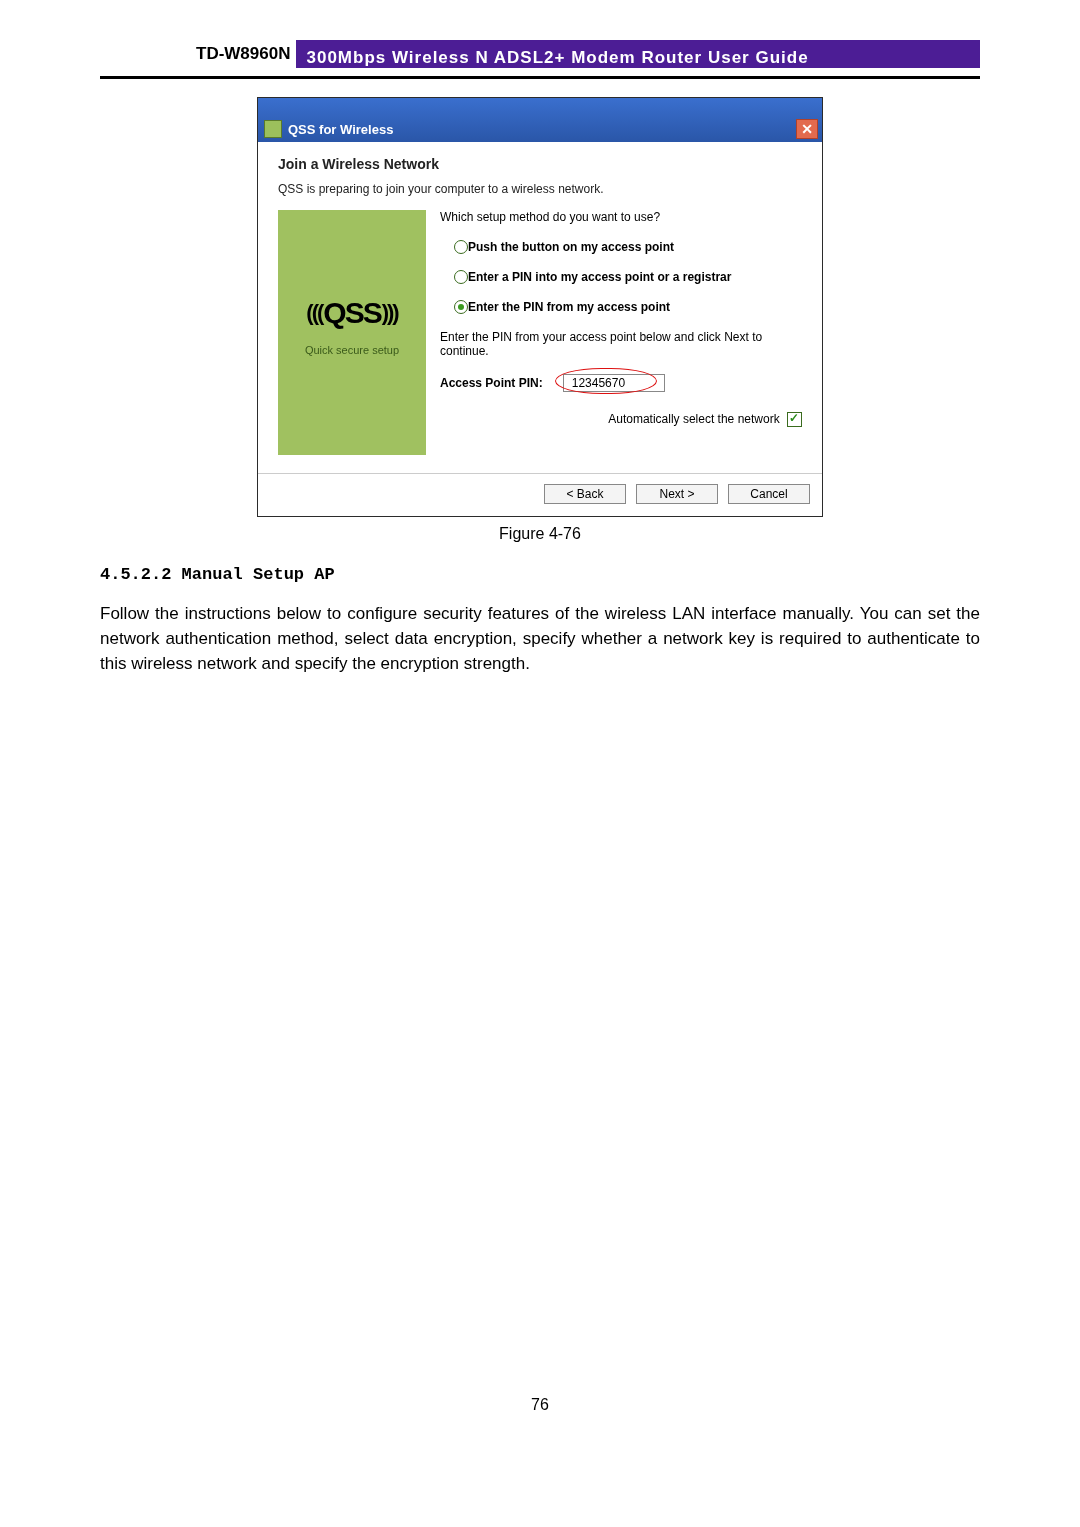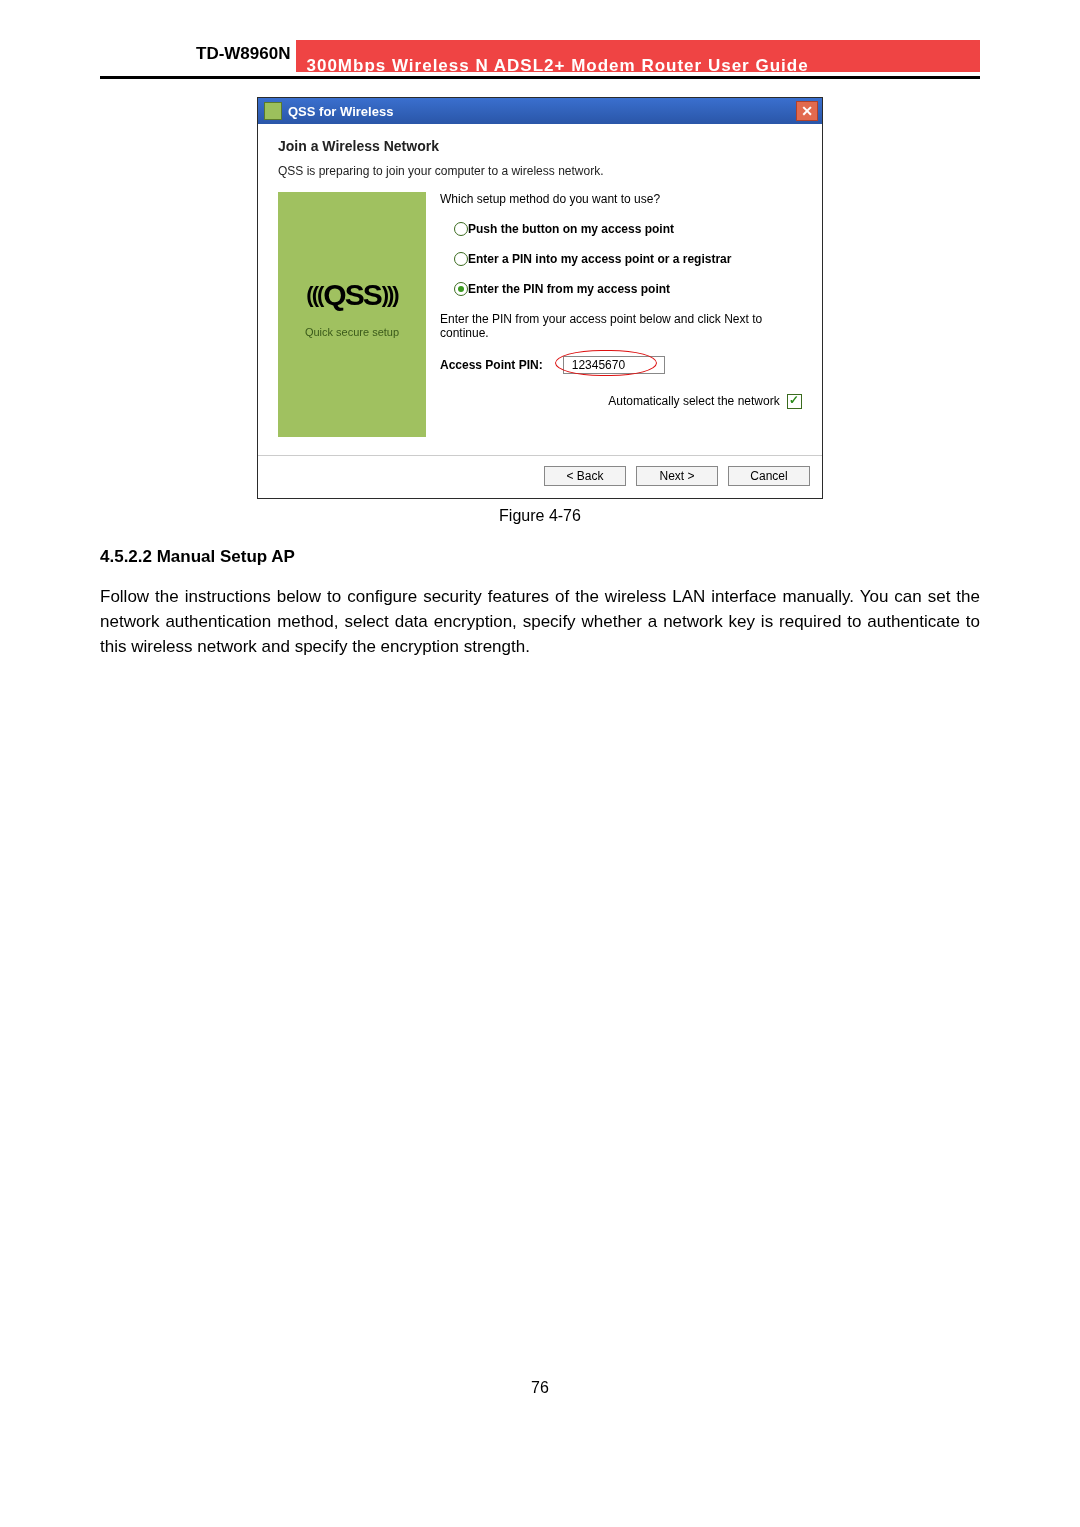--- a/index.html
+++ b/index.html
@@ -29,25 +29,25 @@
   }
   .header-model {
     background: #fff;
     color: #000;
     font-weight: bold;
     font-size: 17px;
     padding: 4px 6px;
     white-space: nowrap;
   }
   .header-title {
-    background: #ef4444;
+    background: #4c1d95;
     color: #fff;
     font-weight: bold;
     font-size: 17px;
-    padding: 16px 10px;
+    padding: 8px 10px;
     flex: 1;
     white-space: nowrap;
     letter-spacing: 1px;
   }
   .figure-wrap {
     margin: 18px 0 8px 0;
     display: flex;
     justify-content: center;
   }
   .dialog {
@@ -58,21 +58,21 @@
     font-size: 12px;
   }
   .titlebar {
     background: linear-gradient(#3a6fce, #2a56a8);
     color: #fff;
     font-weight: bold;
     font-size: 13px;
     display: flex;
     align-items: center;
     justify-content: space-between;
-    padding: 3px 4px 3px 6px;
+    padding: 21px 4px 3px 6px;
     height: 20px;
   }
   .titlebar-left {
     display: flex;
     align-items: center;
     gap: 6px;
   }
   .win-icon {
     width: 16px; height: 16px;
     background: #9cc05c;
@@ -248,20 +248,21 @@
   }
   .figure-caption {
     text-align: center;
     font-size: 16px;
     margin: 8px 0 22px 0;
   }
   .sec-heading {
     font-weight: bold;
     font-size: 17px;
     margin-bottom: 18px;
+    font-family: Liberation Mono, monospace;
   }
   .body-para {
     font-size: 17px;
     line-height: 1.45;
     text-align: justify;
   }
   .page-num {
     text-align: center;
     font-size: 16px;
     margin-top: 720px;

